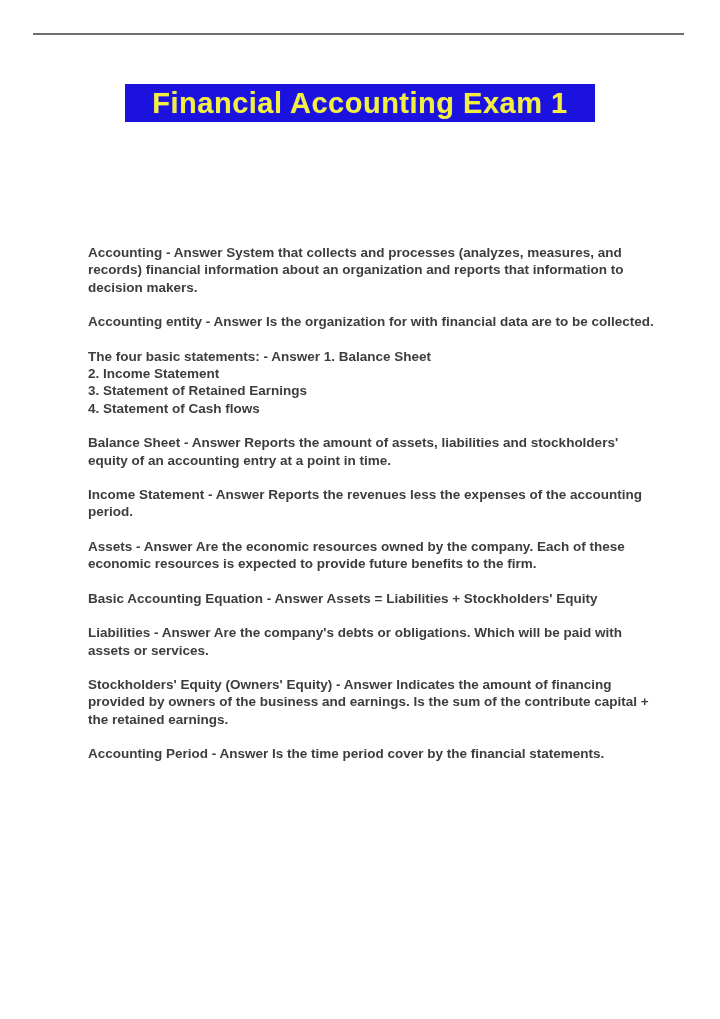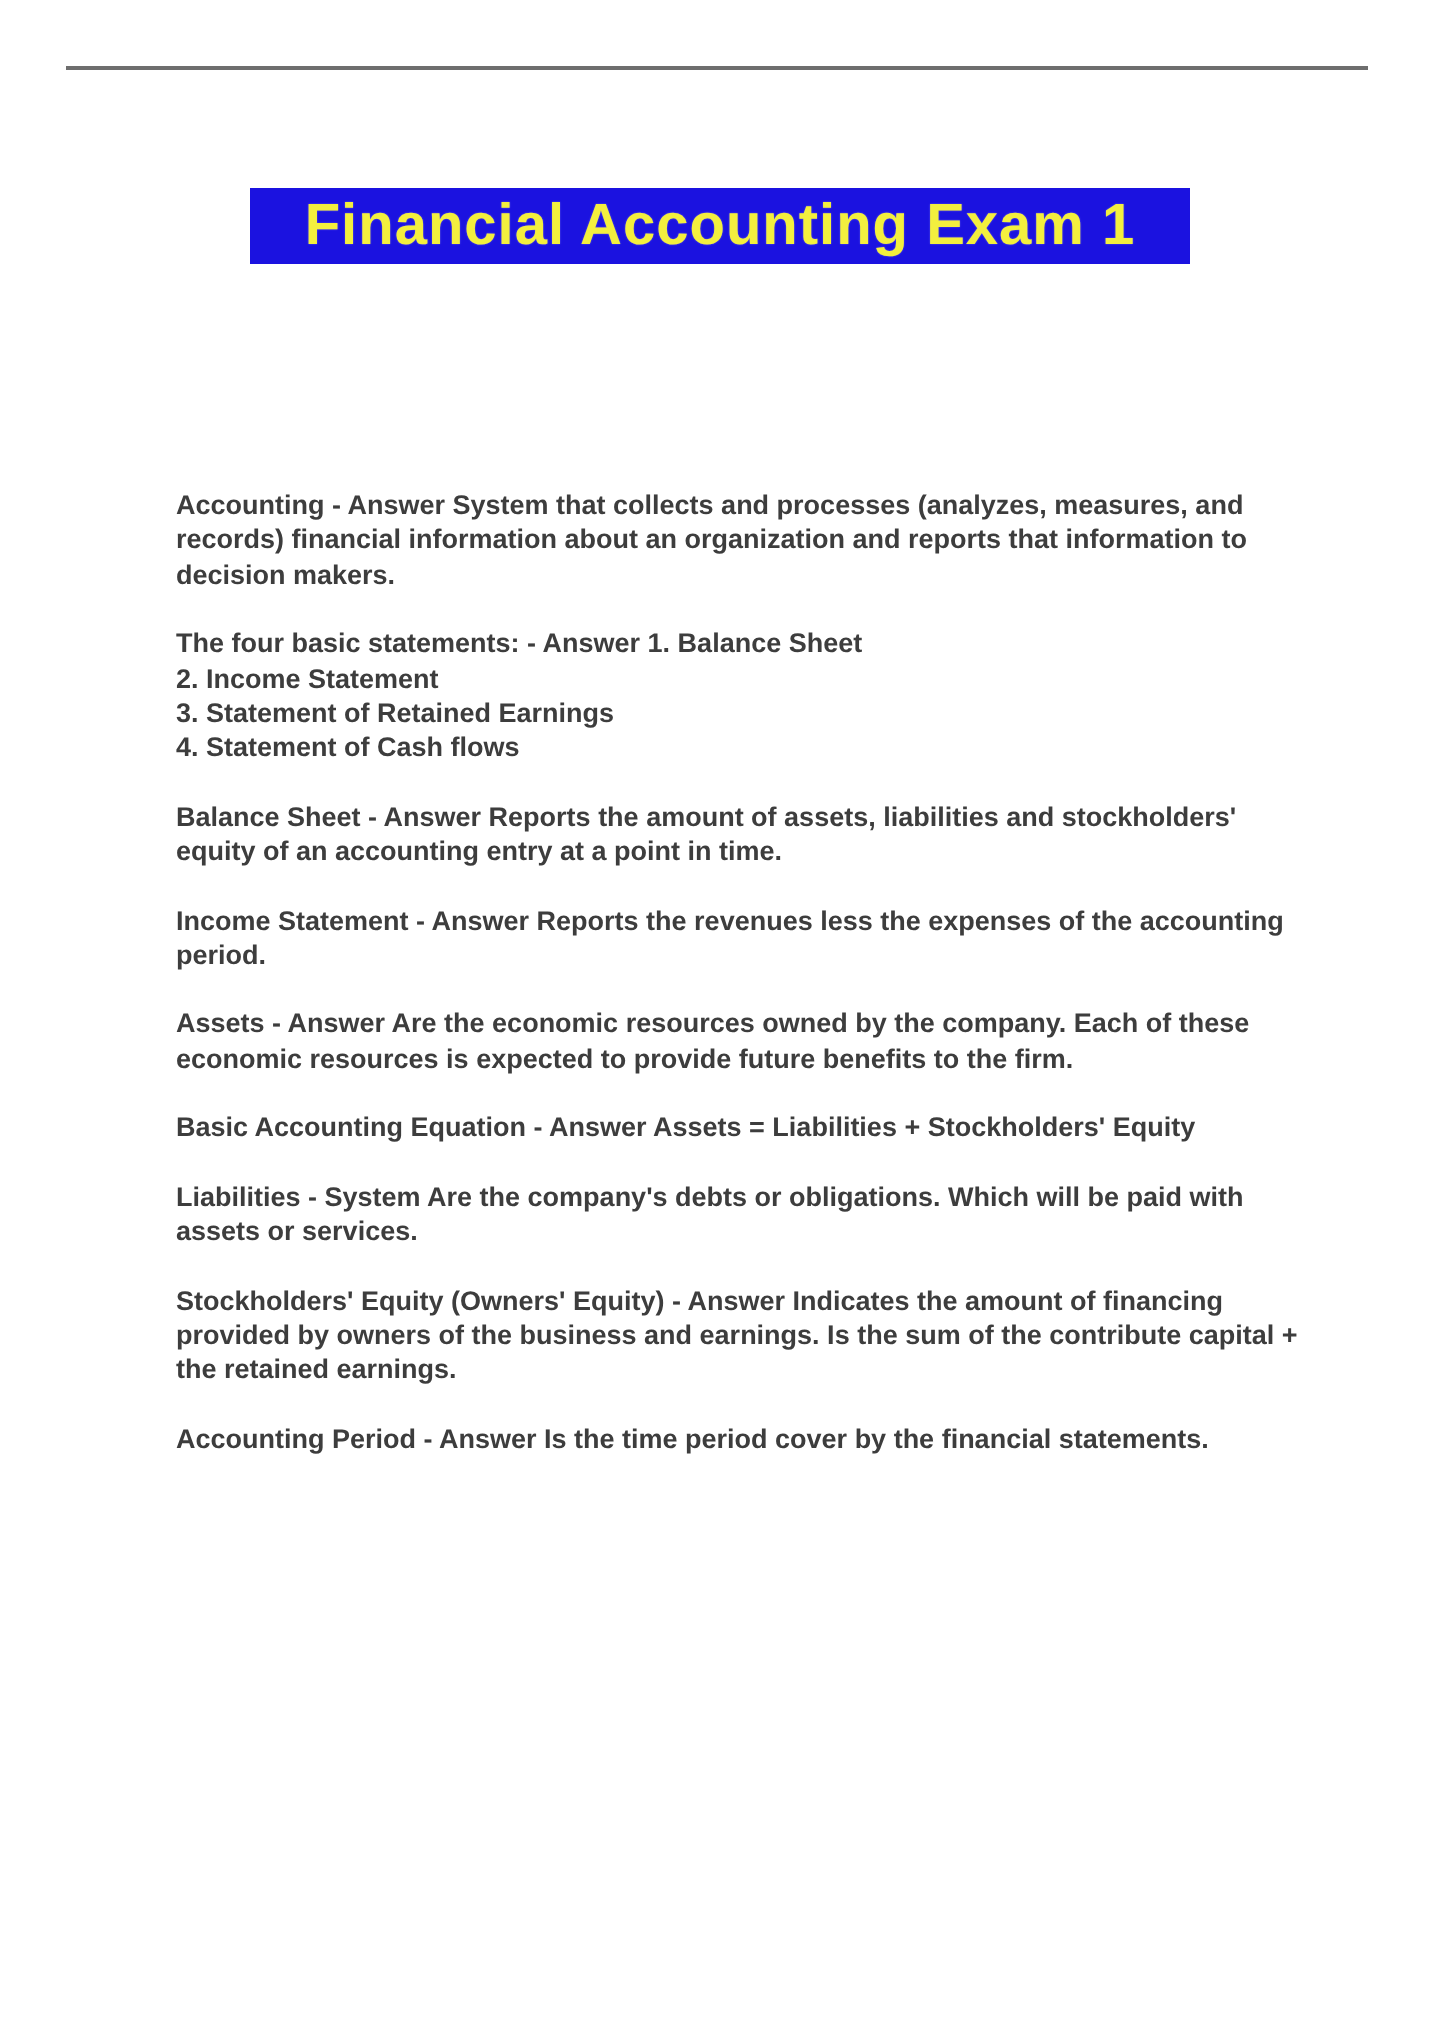--- a/index.html
+++ b/index.html
@@ -36,21 +36,21 @@
     line-height: 38px;
   }
   .title-line {
     display: inline-block;
     background: #1b12e0;
     color: #f3ef3e;
     font-weight: bold;
     font-size: 29px;
     letter-spacing: 0.5px;
     padding: 0 27px;
-    margin: 10px;
+    margin: 0;
     line-height: 38px;
     text-shadow: 0 0 1px rgba(255,255,255,0.35);
   }
   .body-text {
     position: absolute;
     top: 244px;
     left: 88px;
     width: 566px;
     color: #3d3d3d;
     font-size: 13.5px;
@@ -68,26 +68,27 @@
 <div class="page">
 
   <div class="top-rule"></div>
 
   <div class="title-block">
     <span class="title-line">Financial Accounting Exam 1</span><br>
   </div>
 
   <div class="body-text">
     <p class="qa-paragraph">Accounting - Answer System that collects and processes (analyzes, measures, and records) financial information about an organization and reports that information to decision makers.</p>
+    <p class="qa-paragraph">Accounting entity - Answer Is the organization for with financial data are to be collected.</p>
     <p class="qa-paragraph">The four basic statements: - Answer 1. Balance Sheet
 2. Income Statement
 3. Statement of Retained Earnings
 4. Statement of Cash flows</p>
     <p class="qa-paragraph">Balance Sheet - Answer Reports the amount of assets, liabilities and stockholders' equity of an accounting entry at a point in time.</p>
     <p class="qa-paragraph">Income Statement - Answer Reports the revenues less the expenses of the accounting period.</p>
     <p class="qa-paragraph">Assets - Answer Are the economic resources owned by the company. Each of these economic resources is expected to provide future benefits to the firm.</p>
     <p class="qa-paragraph">Basic Accounting Equation - Answer Assets = Liabilities + Stockholders' Equity</p>
-    <p class="qa-paragraph">Liabilities - System Are the company's debts or obligations. Which will be paid with assets or services.</p>
+    <p class="qa-paragraph">Liabilities - Answer Are the company's debts or obligations. Which will be paid with assets or services.</p>
     <p class="qa-paragraph">Stockholders' Equity (Owners' Equity) - Answer Indicates the amount of financing provided by owners of the business and earnings. Is the sum of the contribute capital + the retained earnings.</p>
     <p class="qa-paragraph">Accounting Period - Answer Is the time period cover by the financial statements.</p>
   </div>
 
 </div>
 
 </body></html>

